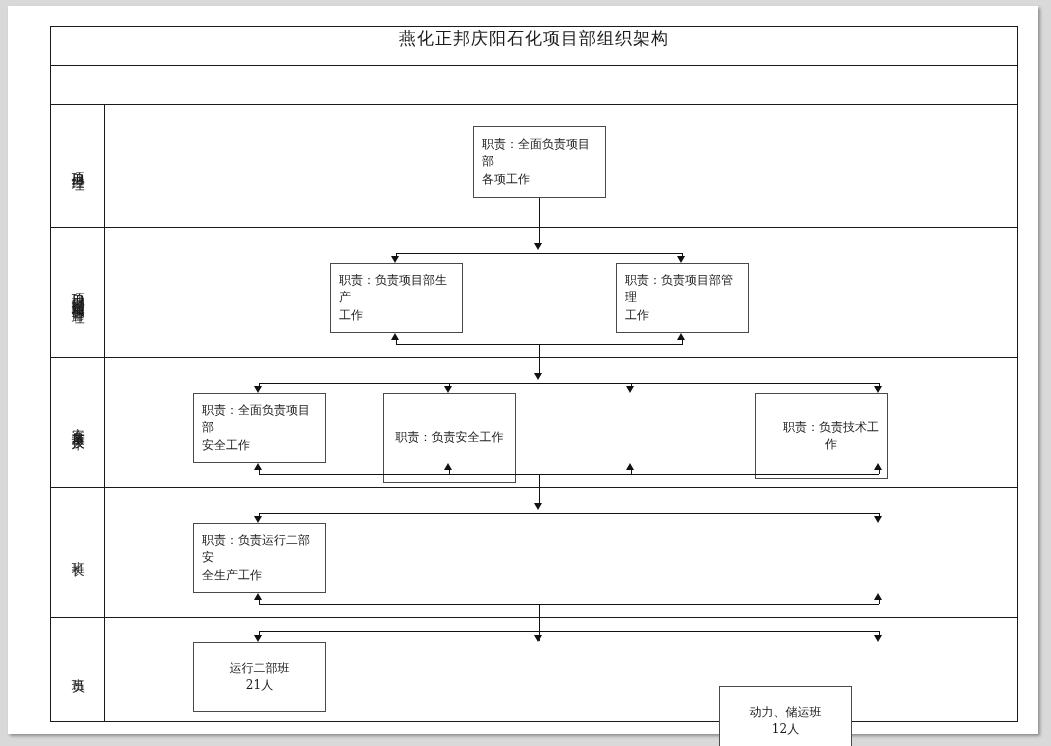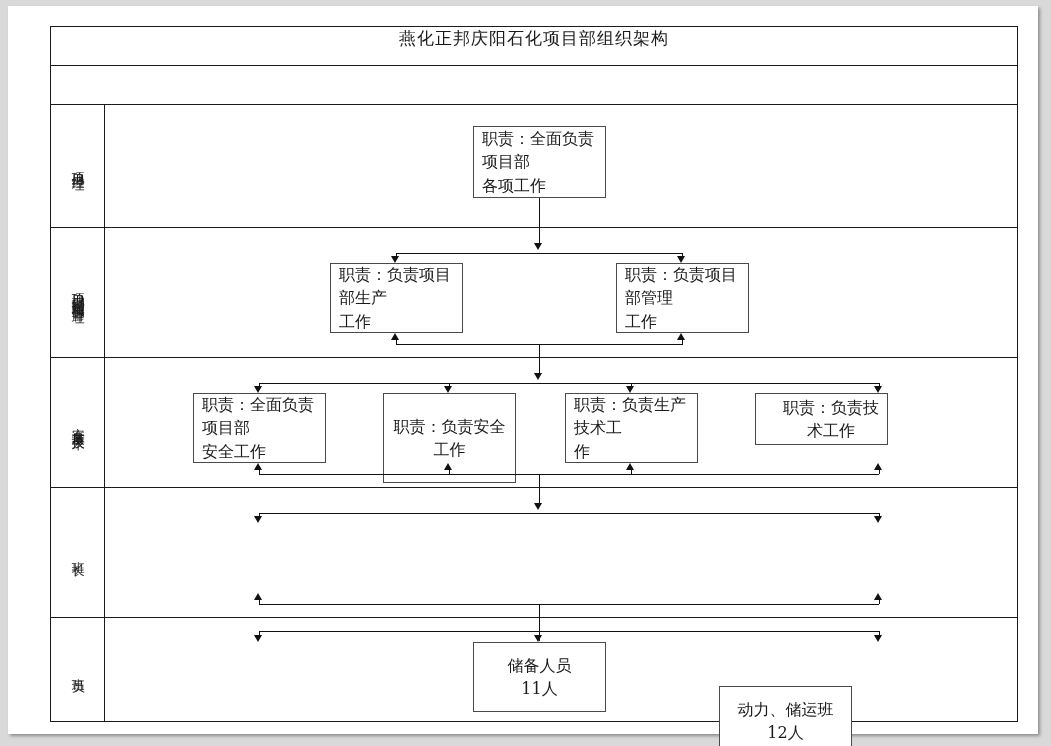--- a/index.html
+++ b/index.html
@@ -129,21 +129,21 @@
 
   
   .node {
     position: absolute;
     box-sizing: border-box;
     border: 1.1px solid #4a4a4a;
     background: #ffffff;
     display: flex;
     align-items: center;
     font-family: "DejaVu Serif", "Liberation Serif", serif;
-    font-size: 16px;
+    font-size: 12px;
     line-height: 1.45;
     color: #1a1a1a;
     padding: 0 8px;
   }
   .node .node-text { width: 100%; }
   .node.center .node-text { text-align: center; }
   .node.lead .node-text { text-align: left; text-indent: 0; }
 
   
   .vline {
@@ -242,24 +242,21 @@
           <div class="arrow-down" style="left:340px; top:28px;"></div>
           <div class="arrow-down" style="left:522px; top:28px;"></div>
           <div class="arrow-down" style="left:770px; top:28px;"></div>
 
           <div class="node lead" style="left:89px; top:35px; width:133px; height:70px;">
             <div class="node-text">职责：全面负责项目部<br>安全工作</div>
           </div>
           <div class="node center" style="left:279px; top:35px; width:133px; height:90px;">
             <div class="node-text">职责：负责安全工作</div>
           </div>
-          <div class="node lead" style="left:461px; top:35px; width:133px; height:70px;">
-            <div class="node-text">职责：负责生产技术工<br>作</div>
-          </div>
-          <div class="node center" style="left:651px; top:35px; width:133px; height:52px;padding-left:27px;">
+          <div class="node center" style="left:651px; top:35px; width:133px; height:86px;padding-left:27px;">
             <div class="node-text">职责：负责技术工作</div>
           </div>
 
           <div class="arrow-up" style="left:150px; top:105px;"></div>
           <div class="arrow-up" style="left:340px; top:105px;"></div>
           <div class="arrow-up" style="left:522px; top:105px;"></div>
           <div class="arrow-up" style="left:770px; top:105px;"></div>
           <div class="vline" style="left:155px; top:110px; height:6px;"></div>
           <div class="vline" style="left:345px; top:110px; height:6px;"></div>
           <div class="vline" style="left:527px; top:110px; height:6px;"></div>
@@ -275,20 +272,23 @@
         </div>
         <div class="band-canvas">
           <div class="vline" style="left:435px; top:0px; height:18px;"></div>
           <div class="arrow-down" style="left:430px; top:15px;"></div>
           <div class="hline" style="left:155px; top:25px; width:620px;"></div>
           <div class="vline" style="left:155px; top:25px; height:5px;"></div>
           <div class="vline" style="left:775px; top:25px; height:5px;"></div>
           <div class="arrow-down" style="left:150px; top:28px;"></div>
           <div class="arrow-down" style="left:770px; top:28px;"></div>
 
+          <div class="node lead" style="left:89px; top:35px; width:133px; height:70px;">
+            <div class="node-text">职责：负责运行二部安<br>全生产工作</div>
+          </div>
 
           <div class="arrow-up" style="left:150px; top:105px;"></div>
           <div class="arrow-up" style="left:770px; top:105px;"></div>
           <div class="vline" style="left:155px; top:110px; height:6px;"></div>
           <div class="vline" style="left:775px; top:110px; height:6px;"></div>
           <div class="hline" style="left:155px; top:116px; width:620px;"></div>
           <div class="vline" style="left:435px; top:116px; height:14px;"></div>
         </div>
       </div>
 
@@ -299,22 +299,22 @@
         <div class="band-canvas">
           <div class="vline" style="left:435px; top:0px; height:18px;"></div>
           <div class="hline" style="left:155px; top:13px; width:620px;"></div>
           <div class="vline" style="left:155px; top:13px; height:5px;"></div>
           <div class="vline" style="left:435px; top:13px; height:10px;"></div>
           <div class="vline" style="left:775px; top:13px; height:5px;"></div>
           <div class="arrow-down" style="left:150px; top:17px;"></div>
           <div class="arrow-down" style="left:430px; top:17px;"></div>
           <div class="arrow-down" style="left:770px; top:17px;"></div>
 
-          <div class="node center" style="left:369px; top:24px; width:133px; height:70px;">
-            <div class="node-text">储备人员<br>11人</div>
+          <div class="node center" style="left:89px; top:24px; width:133px; height:70px;">
+            <div class="node-text">运行二部班<br>21人</div>
           </div>
           <div class="node center" style="left:615px; top:24px; width:133px; height:70px;margin-top:44px;">
             <div class="node-text">动力、储运班<br>12人</div>
           </div>
         </div>
       </div>
 
     </div>
   </div>
 </div>

